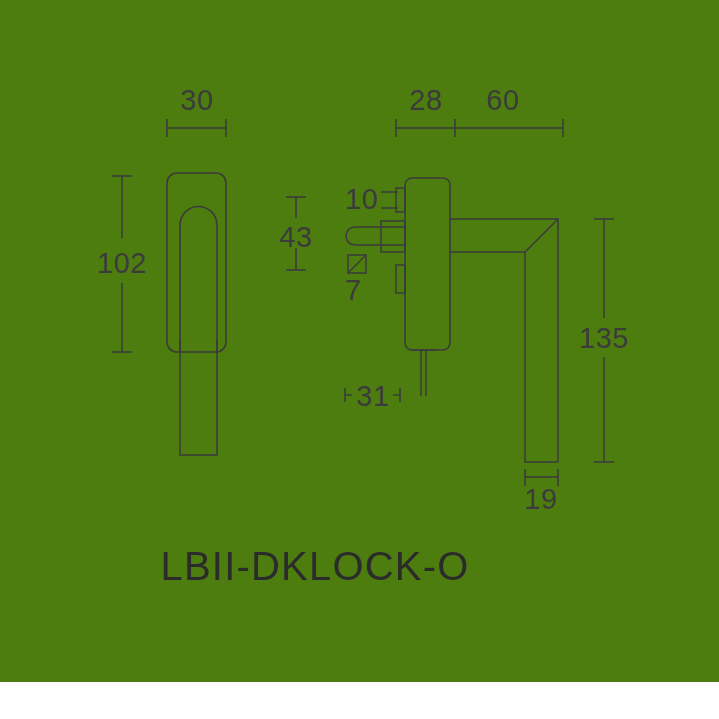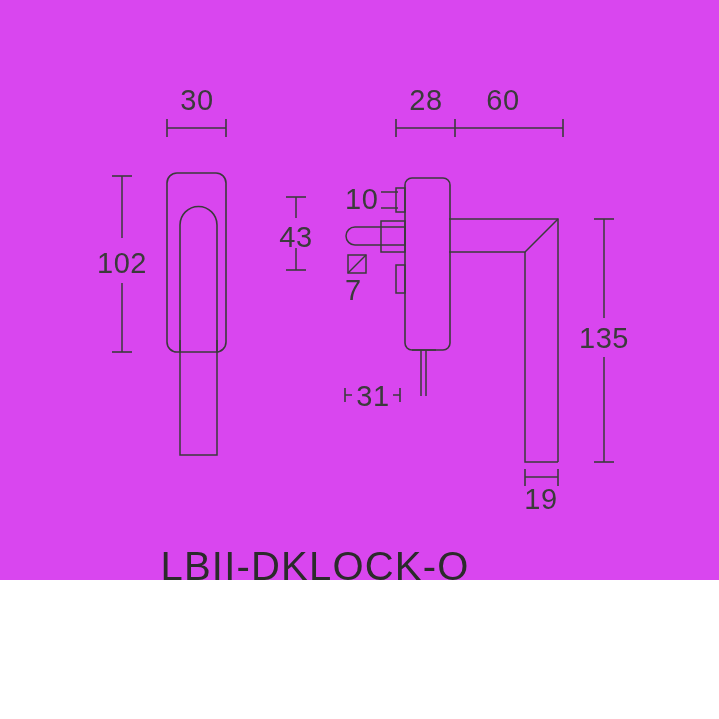--- a/index.html
+++ b/index.html
@@ -10,22 +10,22 @@
   }
   body {
     width: 719px;
     height: 719px;
     font-family: "Liberation Sans", sans-serif;
     overflow: hidden;
   }
   #drawing-sheet {
     position: relative;
     width: 719px;
-    height: 580px;
-    background: #d946ef;
+    height: 682px;
+    background: #4d7c0f;
   }
   #drawing-svg {
     position: absolute;
     top: 0;
     left: 0;
     width: 719px;
     height: 719px;
     display: block;
   }
   .part-outline {

